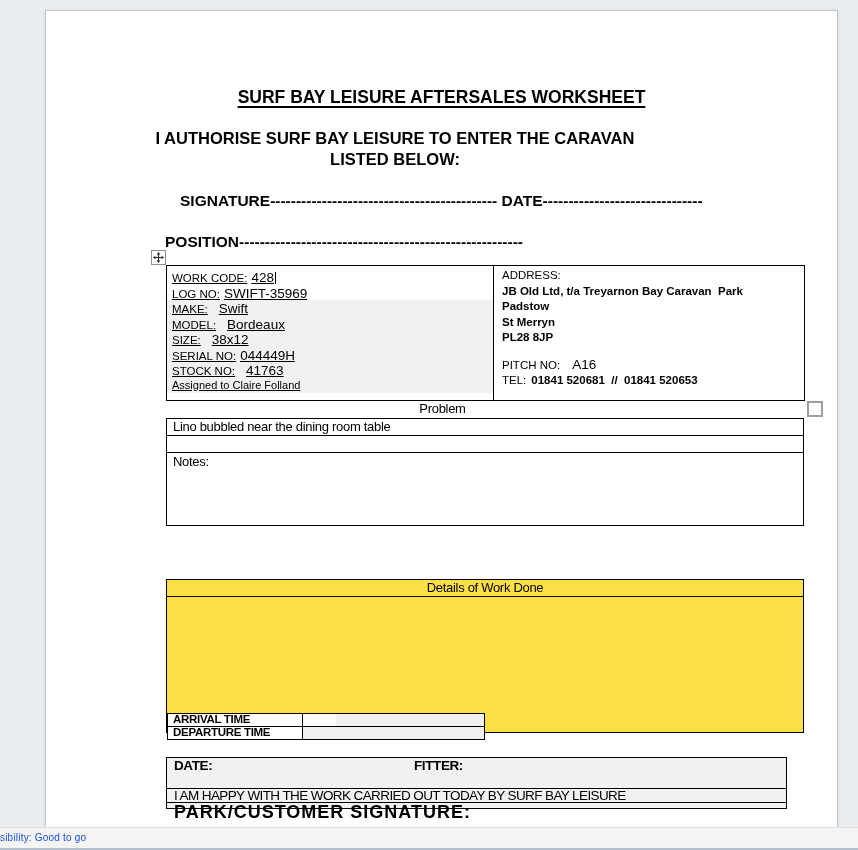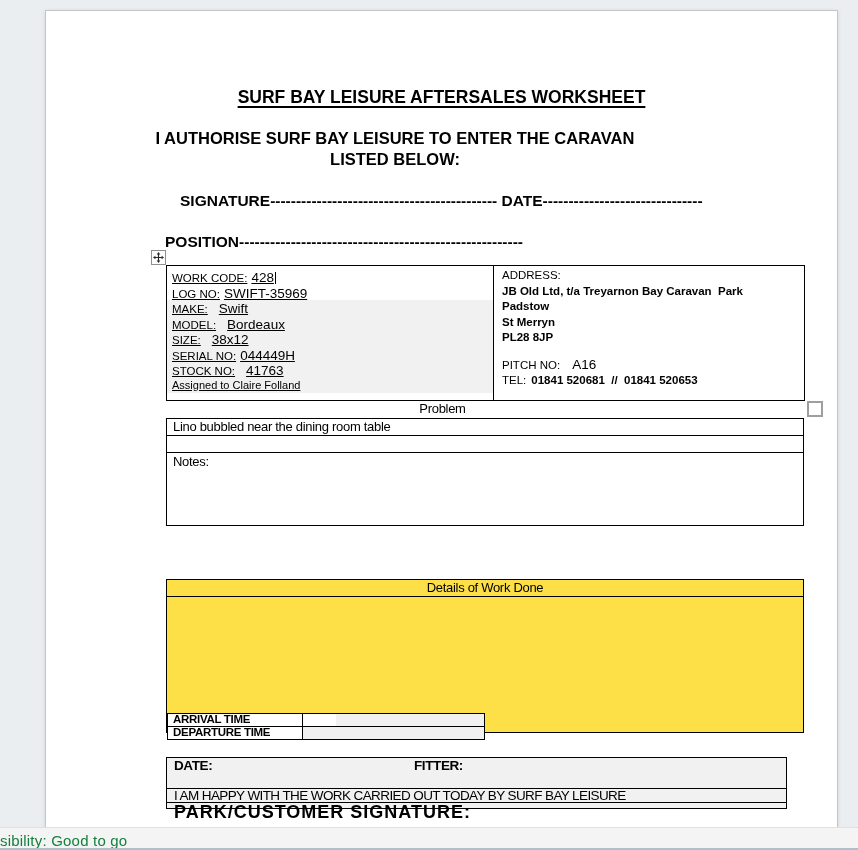--- a/index.html
+++ b/index.html
@@ -66,21 +66,21 @@
   .tval { flex:1; background:#f1f1f1; }
 
   .signoff-table { left:166px; top:757px; width:621px; height:52px; border:1.5px solid #000; background:#f1f1f1; }
   .srow { border-bottom:1.5px solid #000; padding-left:7px; }
   .s1 { height:31px; line-height:16px; font-size:13.5px; font-weight:bold; letter-spacing:-0.4px; position:relative; }
   .fitter { position:absolute; left:247px; top:0; }
   .s2 { height:14px; line-height:13px; font-size:13.5px; font-weight:normal; letter-spacing:-0.6px; }
   .s3 { height:19px; line-height:19px; border-bottom:none; font-size:18px; font-weight:bold; letter-spacing:1px; }
 
   .status-bar { left:0; top:827px; width:858px; height:21px; background:#f4f4f4; border-top:1px solid #e0e0e0; }
-  .status-text { position:absolute; left:0px; top:4px; font-size:15px; color:#15803d; letter-spacing:0.2px; }
+  .status-text { position:absolute; left:0px; top:4px; font-size:10px; color:#1d4ed8; letter-spacing:0.2px; }
   .bottom-strip { left:0; top:848px; width:858px; height:2px; background:#b3bfcb; }
 </style>
 </head>
 <body>
 
 <div class="app">
 
   <div class="page"></div>
 
   <div class="abs title">SURF BAY LEISURE AFTERSALES WORKSHEET</div>

